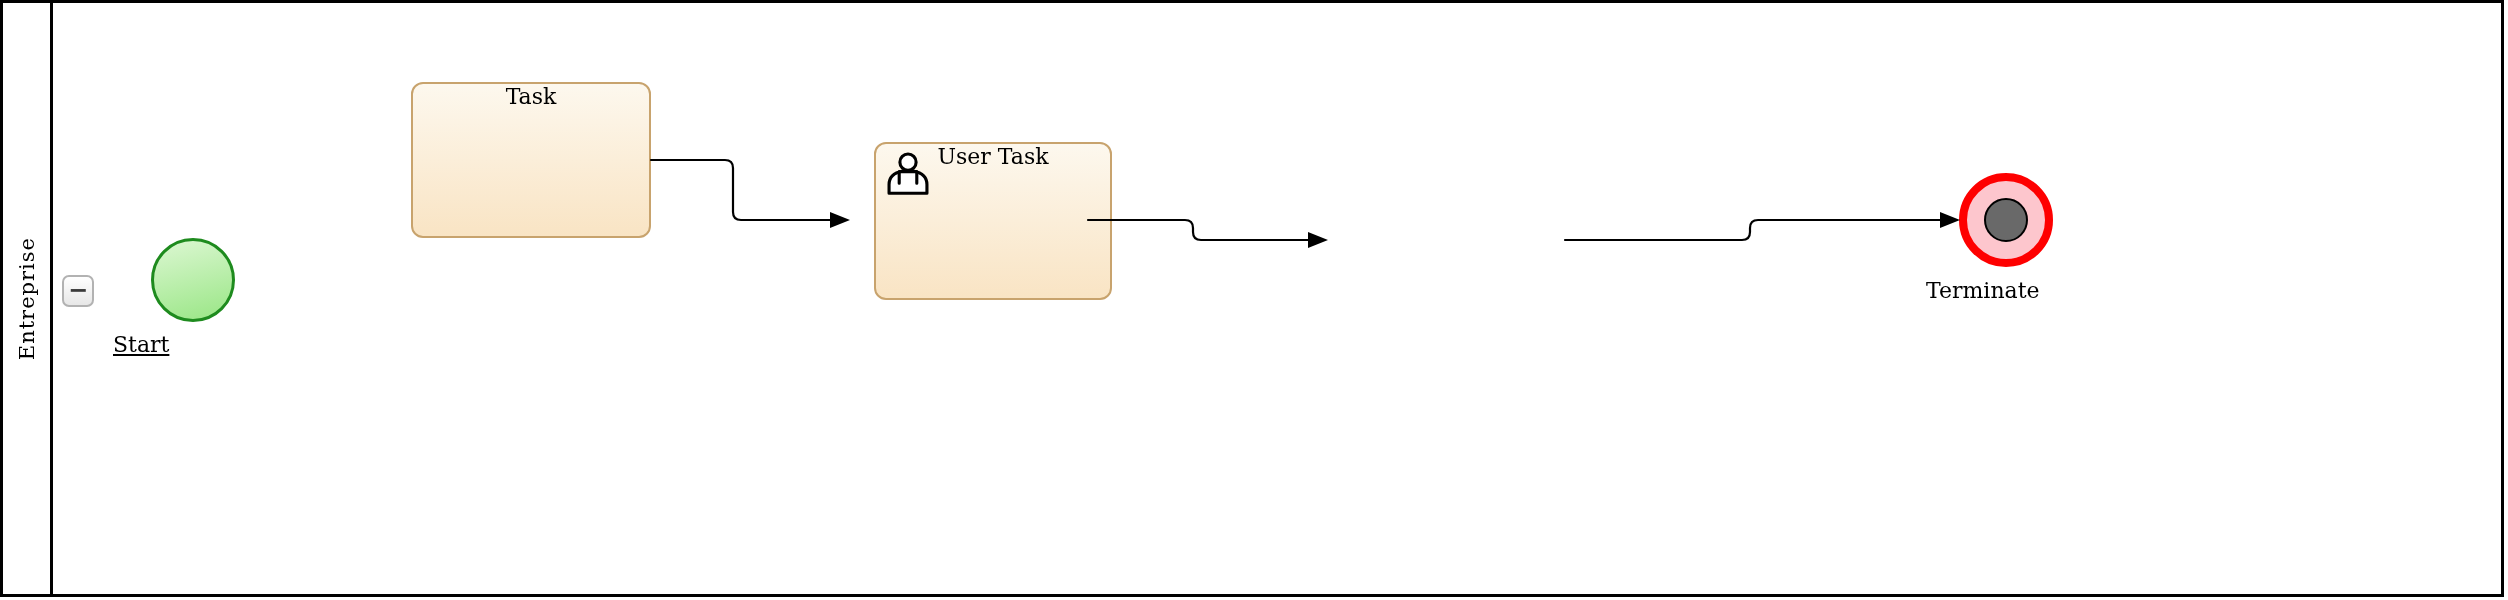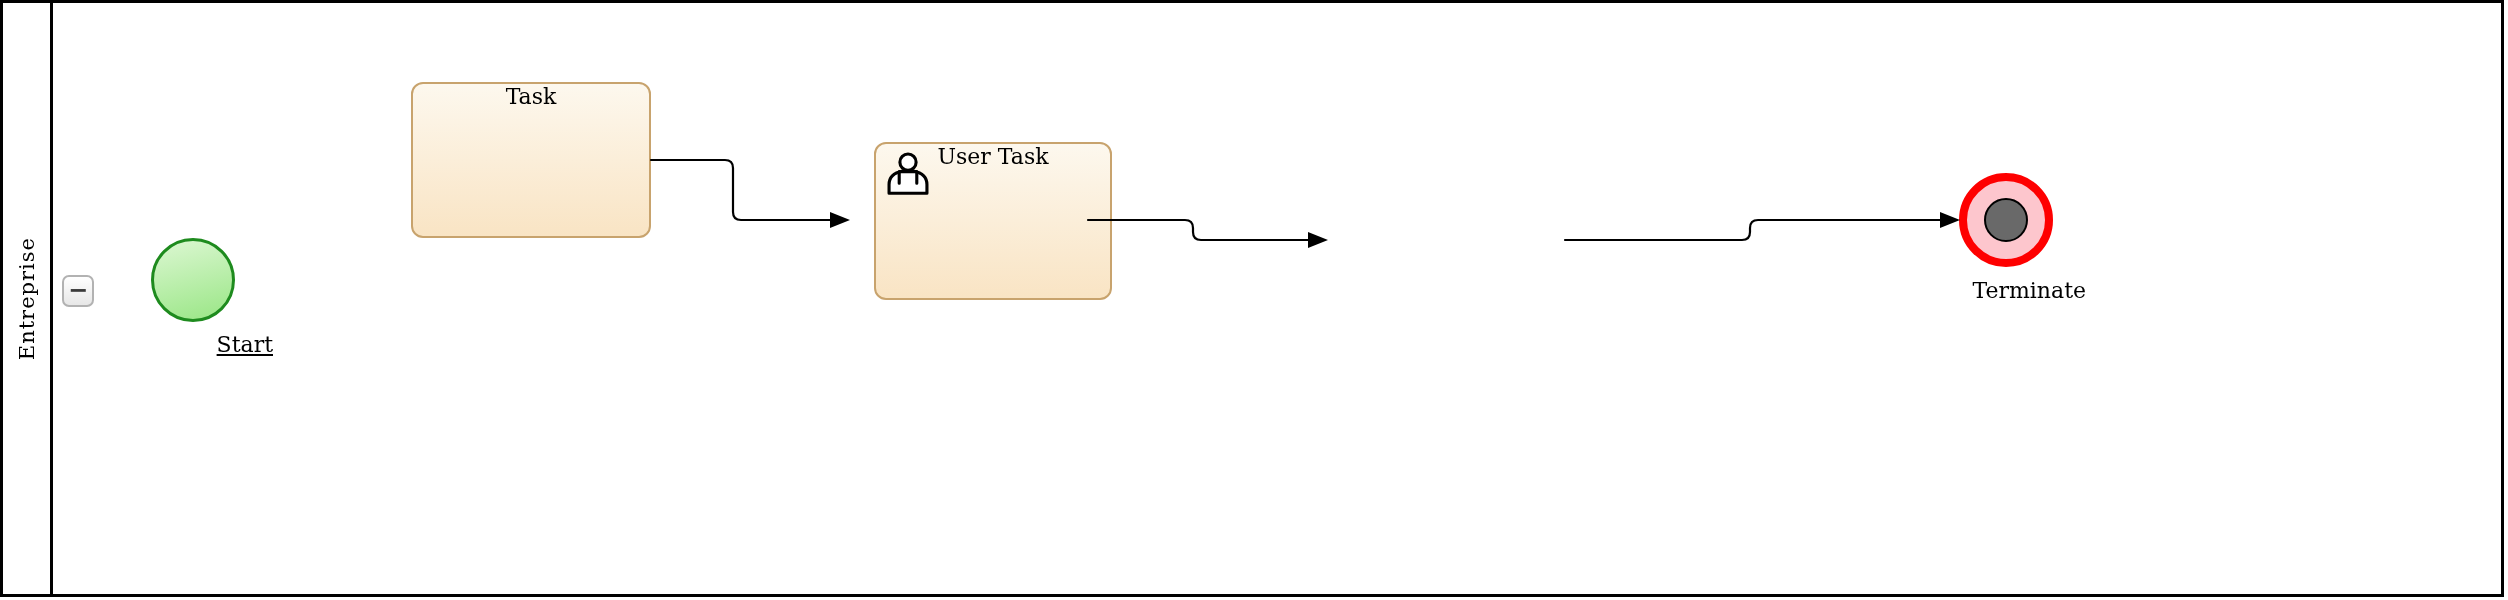--- a/index.html
+++ b/index.html
@@ -76,21 +76,21 @@
     font-size:22px;text-align:center;
   }
   .task-box .box-label{line-height:1.2;}
   .box-task{left:411px;top:82px;width:240px;height:156px;}
   .box-user{left:850px;top:142px;width:238px;height:158px;margin-left:24px;}
   .box-service{left:1328px;top:162px;width:238px;height:156px;}
   .box-service .box-label{width:120px;}
   .corner-icon{position:absolute;left:9px;top:7px;}
   
   .node-label{
-    position:absolute;font-size:22px;text-align:right;white-space:nowrap;
+    position:absolute;font-size:22px;text-align:left;white-space:nowrap;
   }
   .start-label{left:113px;top:332px;width:160px;text-decoration:underline;}
   .terminate-label{left:1926px;top:278px;width:160px;}
   
   .connectors{position:absolute;left:0;top:0;pointer-events:none;}
   .flow{fill:none;stroke:var(--connector,#000);stroke-width:2.2;stroke-linecap:round;}
   .arrowhead{fill:var(--connector,#000);stroke:none;}
   .icon-stroke{fill:#ffffff;stroke:#000;stroke-width:2.3;stroke-linejoin:round;}
   .icon-line{fill:none;stroke:#000;stroke-width:2.3;stroke-linecap:round;}
 </style>

